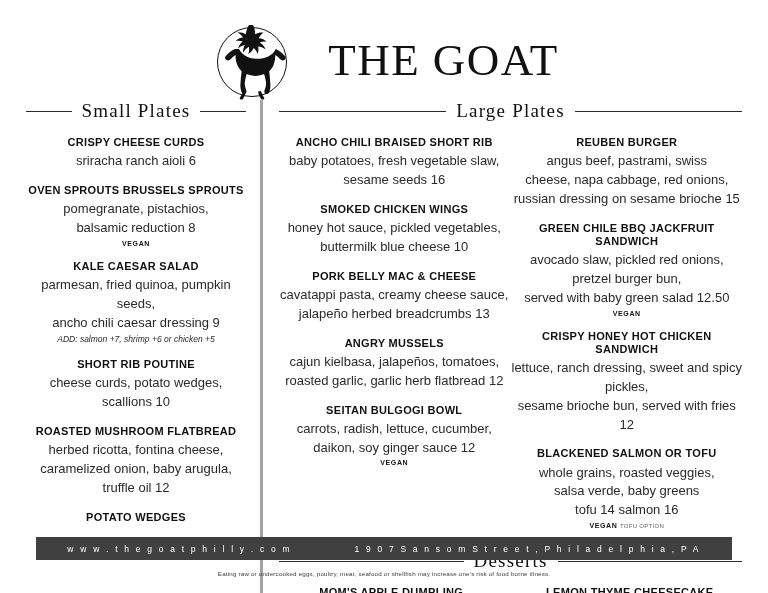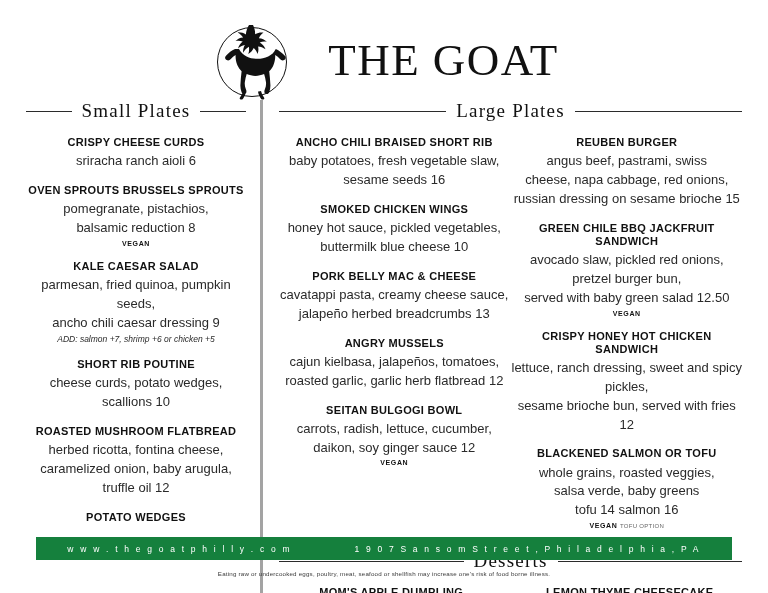--- a/index.html
+++ b/index.html
@@ -160,21 +160,21 @@
     flex: 1 1 0;
   }
 
   
   .footer-bar {
     position: absolute;
     left: 36px;
     right: 36px;
     bottom: 33px;
     height: 23px;
-    background: #15803d;
+    background: #404040;
     color: #ffffff;
     display: flex;
     align-items: center;
     justify-content: space-around;
     font-size: 8.5px;
     letter-spacing: 2.2px;
   }
   .disclaimer {
     position: absolute;
     left: 0;

